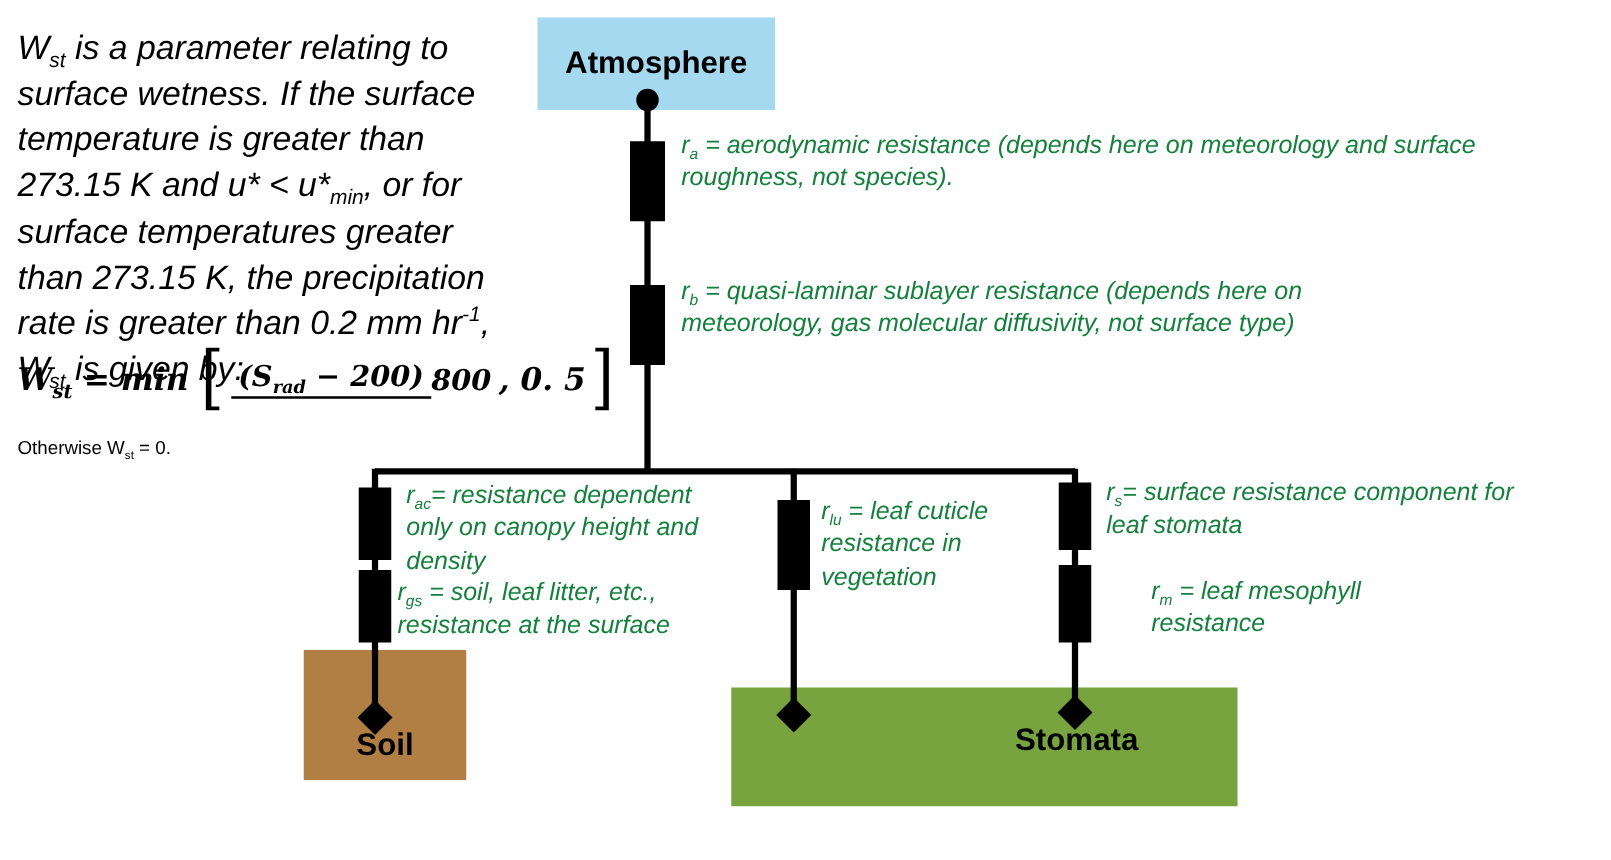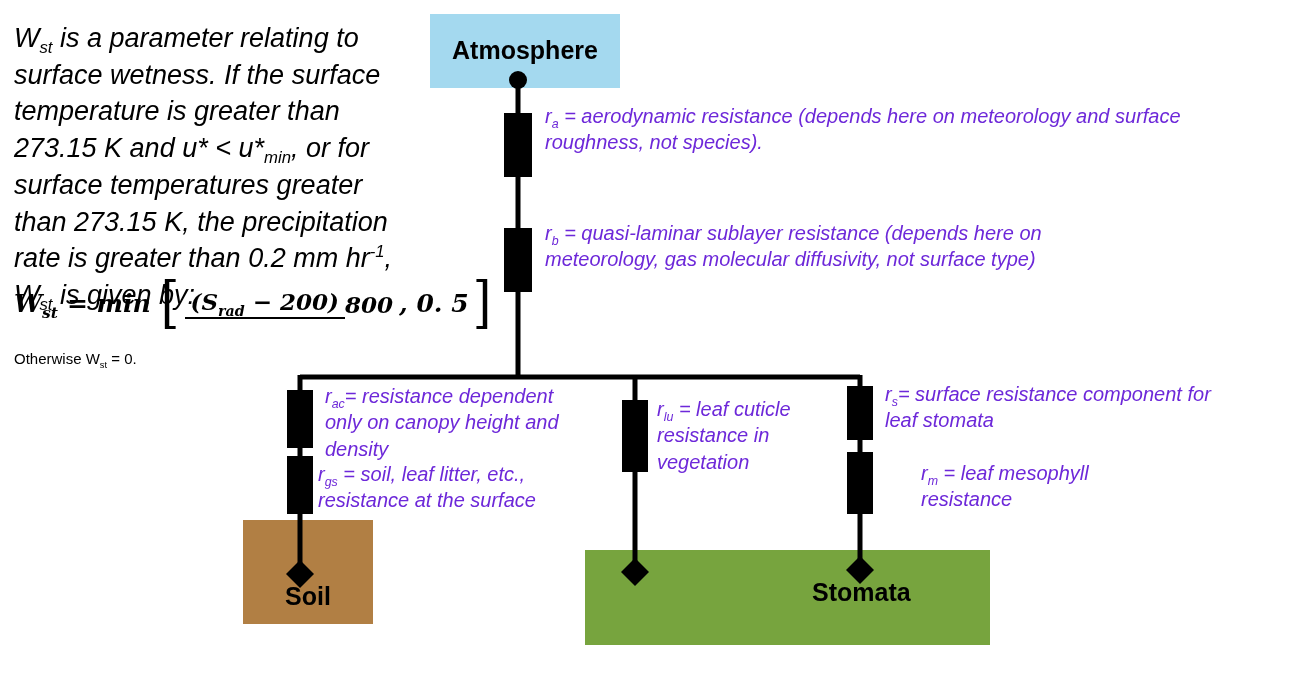--- a/index.html
+++ b/index.html
@@ -13,21 +13,21 @@
 
   .node-box { position:absolute; display:flex; justify-content:center; }
   .box-atmosphere { left:430px; top:14px; width:190px; height:74px; align-items:center; }
   .box-soil { left:243px; top:520px; width:130px; height:104px; align-items:flex-end; padding-bottom:14px; box-sizing:border-box; }
   .box-vegetation { left:585px; top:550px; width:405px; height:95px; }
 
   .node-label { font-weight:bold; font-size:25px; line-height:1.1; }
   .floating-label { position:absolute; font-weight:bold; font-size:25px; }
 
   .res-label {
-    position:absolute; font-style:italic; font-size:20px; line-height:1.32; color:#6d28d9;
+    position:absolute; font-style:italic; font-size:20px; line-height:1.32; color:#15803d;
   }
   sub { font-size:62%; line-height:0; }
   sup { font-size:62%; line-height:0; }
 
   .note {
     position:absolute; left:14px; top:20px; width:404px;
     font-style:italic; font-size:27px; line-height:1.36;
   }
   .otherwise {
     position:absolute; left:14px; top:350px; font-size:15px; font-style:normal;

